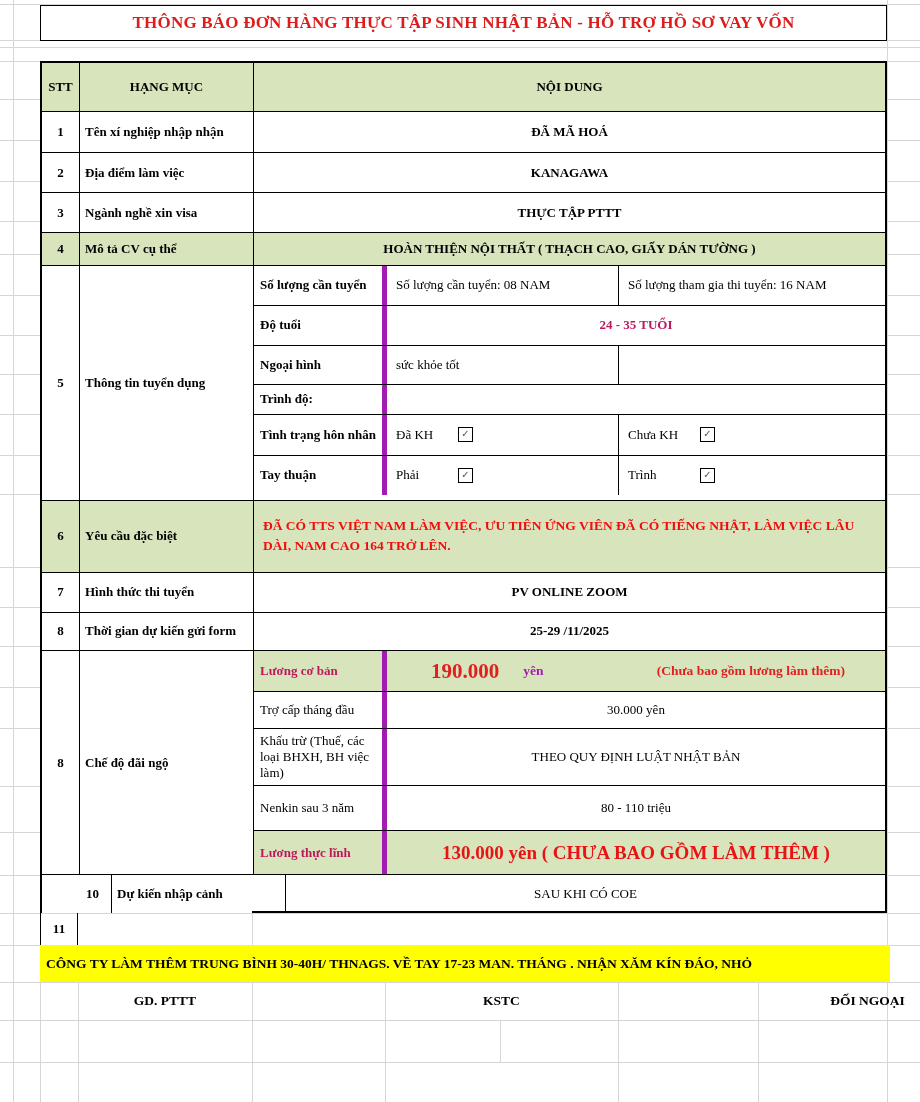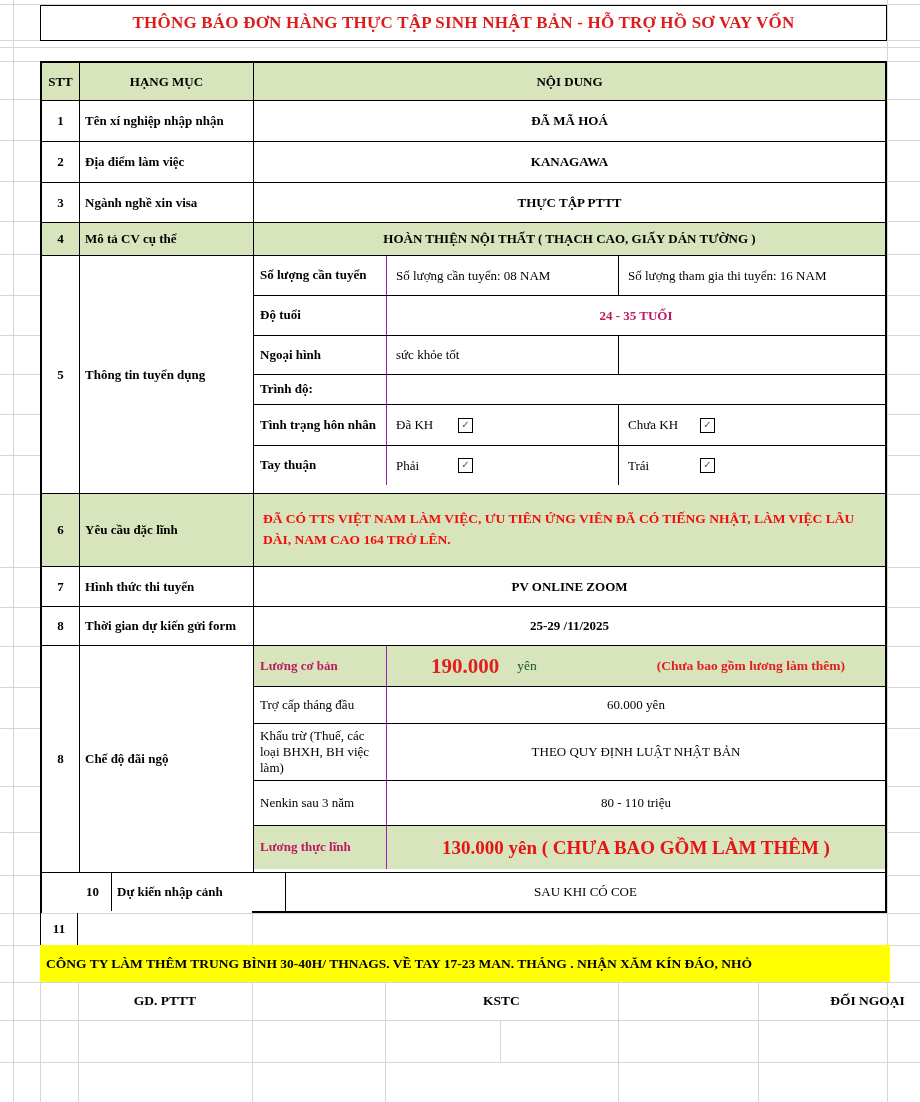--- a/index.html
+++ b/index.html
@@ -24,35 +24,35 @@
   .hm{flex:0 0 174px;border-right:1px solid #000;display:flex;align-items:center;padding:2px 5px;
     font-weight:bold;font-size:13px;box-sizing:border-box;}
   .nd{flex:1;display:flex;align-items:center;justify-content:center;font-size:13px;box-sizing:border-box;text-align:center;}
   .bold{font-weight:bold;}
   .green{background:#d8e4bc;}
   .red{color:#be185d;}
   
   .subcol{flex:1;display:flex;flex-direction:column;}
   .srow{display:flex;border-bottom:1px solid #000;box-sizing:border-box;}
   .srow.last{border-bottom:none;}
-  .sl{flex:0 0 133px;border-right:1px solid #a21caf;font-weight:bold;font-size:13px;padding:2px 6px;
+  .sl{flex:0 0 133px;border-right:5px solid #a21caf;font-weight:bold;font-size:13px;padding:2px 6px;
     display:flex;align-items:center;box-sizing:border-box;line-height:1.25;}
   .sl.norm{font-weight:normal;}
   .sm{flex:0 0 232px;border-right:1px solid #000;font-size:13px;padding:2px 9px;display:flex;align-items:center;box-sizing:border-box;}
   .sr{flex:1;font-size:13px;padding:2px 9px;display:flex;align-items:center;box-sizing:border-box;}
   .sspan{flex:1;display:flex;align-items:center;justify-content:center;font-size:13px;box-sizing:border-box;}
   .cb-label{display:inline-block;width:62px;}
   .cb-label.wide{width:72px;}
   .checkbox{display:inline-block;width:15px;height:15px;border:1.5px solid #000;box-sizing:border-box;
     font-size:10px;line-height:12px;text-align:center;color:#555;background:#fff;}
   .special-req{flex:1;display:flex;align-items:center;padding:4px 9px;box-sizing:border-box;
     font-weight:bold;font-size:13.5px;color:#f20d0d;line-height:1.55;}
   .salary-line{flex:1;display:flex;align-items:center;box-sizing:border-box;padding:0 40px 0 44px;}
   .salary-amount{font-weight:bold;font-size:21px;color:#e02020;}
-  .salary-unit{font-weight:normal;font-size:13.5px;color:#14532d;margin-left:18px;}
+  .salary-unit{font-weight:bold;font-size:13.5px;color:#a21caf;margin-left:24px;}
   .salary-note{font-weight:bold;font-size:13.5px;color:#e02020;margin-left:auto;}
   .net-salary{flex:1;display:flex;align-items:center;justify-content:center;font-weight:bold;font-size:19px;color:#e81313;}
   
   .r11-box{position:absolute;left:40px;top:913px;width:38px;height:32px;box-sizing:border-box;
     border-left:1.5px solid #000;border-right:1px solid #000;display:flex;align-items:center;justify-content:center;
     font-weight:bold;font-size:13px;z-index:2;}
   .tbl-bottom{position:absolute;left:252px;top:911px;width:635px;height:2px;background:#000;z-index:3;}
   .note-strip{position:absolute;left:40px;top:945px;width:850px;height:37px;background:#ffff00;
     display:flex;align-items:center;padding:0 6px;box-sizing:border-box;z-index:2;}
   .note-strip span{font-weight:bold;font-size:13.5px;color:#000;}
@@ -101,21 +101,21 @@
   <div class="vline" style="left:500px;top:1020px;height:42px"></div>
   <div class="vline" style="left:618px;top:982px;height:120px"></div>
   <div class="vline" style="left:758px;top:982px;height:120px"></div>
 
   <div class="title-box">
     <span>THÔNG BÁO ĐƠN HÀNG THỰC TẬP SINH NHẬT BẢN - HỖ TRỢ HỒ SƠ VAY VỐN</span>
   </div>
 
   <div class="tbl">
 
-    <div class="row green" style="height:38px">
+    <div class="row green" style="height:50px">
       <div class="stt">STT</div>
       <div class="hm" style="justify-content:center">HẠNG MỤC</div>
       <div class="nd bold">NỘI DUNG</div>
     </div>
 
     <div class="row" style="height:41px">
       <div class="stt">1</div>
       <div class="hm">Tên xí nghiệp nhập nhận</div>
       <div class="nd bold">ĐÃ  MÃ HOÁ</div>
     </div>
@@ -170,30 +170,30 @@
             <span class="checkbox">✓</span>
           </div>
         </div>
         <div class="srow last" style="height:39px">
           <div class="sl">Tay thuận</div>
           <div class="sm">
             <span class="cb-label">Phải</span>
             <span class="checkbox">✓</span>
           </div>
           <div class="sr">
-            <span class="cb-label wide">Trái</span>
+            <span class="cb-label wide">Trình</span>
             <span class="checkbox">✓</span>
           </div>
         </div>
       </div>
     </div>
 
     <div class="row green" style="height:73px">
       <div class="stt">6</div>
-      <div class="hm">Yêu cầu đặc lĩnh</div>
+      <div class="hm">Yêu cầu đặc biệt</div>
       <div class="special-req">
           <span>ĐÃ CÓ   TTS  VIỆT NAM LÀM VIỆC, ƯU TIÊN ỨNG VIÊN ĐÃ CÓ TIẾNG NHẬT,  LÀM VIỆC LÂU DÀI, NAM CAO 164 TRỞ LÊN.</span>
         </div>
     </div>
 
     <div class="row" style="height:40px">
       <div class="stt">7</div>
       <div class="hm">Hình thức thi tuyển</div>
       <div class="nd bold">PV ONLINE ZOOM</div>
     </div>
@@ -211,21 +211,21 @@
         <div class="srow green" style="height:41px">
           <div class="sl red">Lương cơ bản</div>
           <div class="salary-line">
             <span class="salary-amount">190.000</span>
             <span class="salary-unit">yên</span>
             <span class="salary-note">(Chưa bao gồm lương làm thêm)</span>
           </div>
         </div>
         <div class="srow" style="height:37px">
           <div class="sl norm">Trợ cấp tháng đầu</div>
-          <div class="sspan">60.000 yên</div>
+          <div class="sspan">30.000 yên</div>
         </div>
         <div class="srow" style="height:57px">
           <div class="sl norm">Khấu trừ (Thuế, các loại BHXH, BH việc làm)</div>
           <div class="sspan">THEO QUY ĐỊNH LUẬT NHẬT BẢN</div>
         </div>
         <div class="srow" style="height:45px">
           <div class="sl norm">Nenkin sau 3 năm</div>
           <div class="sspan">80 - 110 triệu</div>
         </div>
         <div class="srow green last" style="height:43px">

